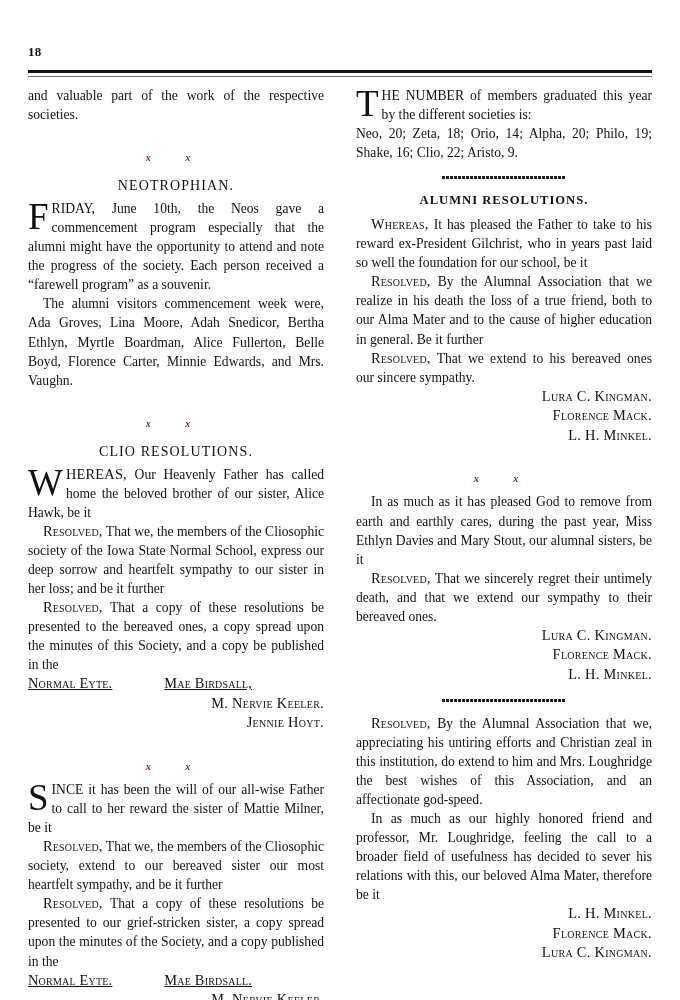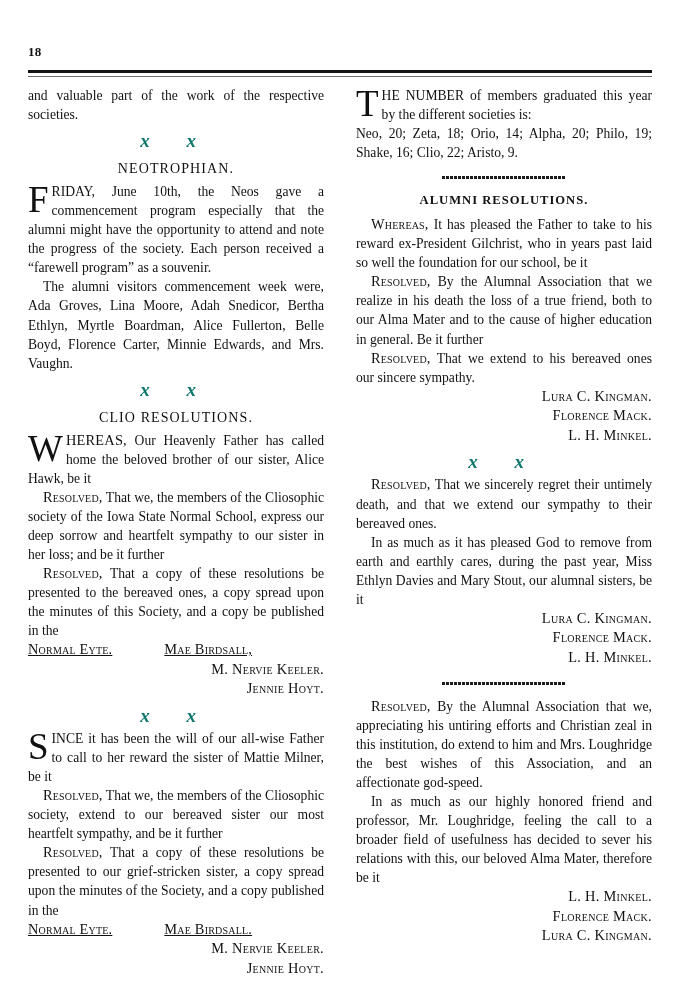--- a/index.html
+++ b/index.html
@@ -102,28 +102,28 @@
     font-size:12.6px;
     font-weight:bold;
     letter-spacing:1.0px;
     margin:9px 0 5px 0;
     text-indent:0;
   }
 
   
   .ornament{
     text-align:center;
-    margin:7px 0 4px 0;
-    font-size:19px;
+    margin:24px 0 4px 0;
+    font-size:10px;
     font-weight:bold;
     font-style:italic;
     letter-spacing:16px;
     text-indent:0;
     font-family:"Liberation Serif", serif;
-    color:#0f766e;
+    color:#7f1d1d;
   }
 
   
   .orn-rule{
     width:124px;
     height:3px;
     margin:14px auto 12px auto;
     background:#1b1b1b;
     background-image:
       repeating-linear-gradient(90deg,
@@ -262,25 +262,25 @@
       <p class="indent">
         <span class="sc">Resolved,</span><span> That we extend to his bereaved ones our sincere sympathy.</span>
       </p>
 
       <p class="sig sig-right">Lura C. Kingman.</p>
       <p class="sig sig-right">Florence Mack.</p>
       <p class="sig sig-right">L. H. Minkel.</p>
 
       <p class="ornament">x x</p>
 
+      <p class="indent">In as much as it has pleased God to remove from earth and earthly cares, during the past year, Miss Ethlyn Davies and Mary Stout, our alumnal sisters, be it</p>
+
       <p class="indent">
         <span class="sc">Resolved,</span><span> That we sincerely regret their untimely death, and that we extend our sympathy to their bereaved ones.</span>
       </p>
-
-      <p class="indent">In as much as it has pleased God to remove from earth and earthly cares, during the past year, Miss Ethlyn Davies and Mary Stout, our alumnal sisters, be it</p>
 
       <p class="sig sig-right">Lura C. Kingman.</p>
       <p class="sig sig-right">Florence Mack.</p>
       <p class="sig sig-right">L. H. Minkel.</p>
 
       <div class="orn-rule"></div>
 
       <p class="indent">
         <span class="sc">Resolved,</span><span> By the Alumnal Association that we, appreciating his untiring efforts and Christian zeal in this institution, do extend to him and Mrs. Loughridge the best wishes of this Association, and an affectionate god-speed.</span>
       </p>

